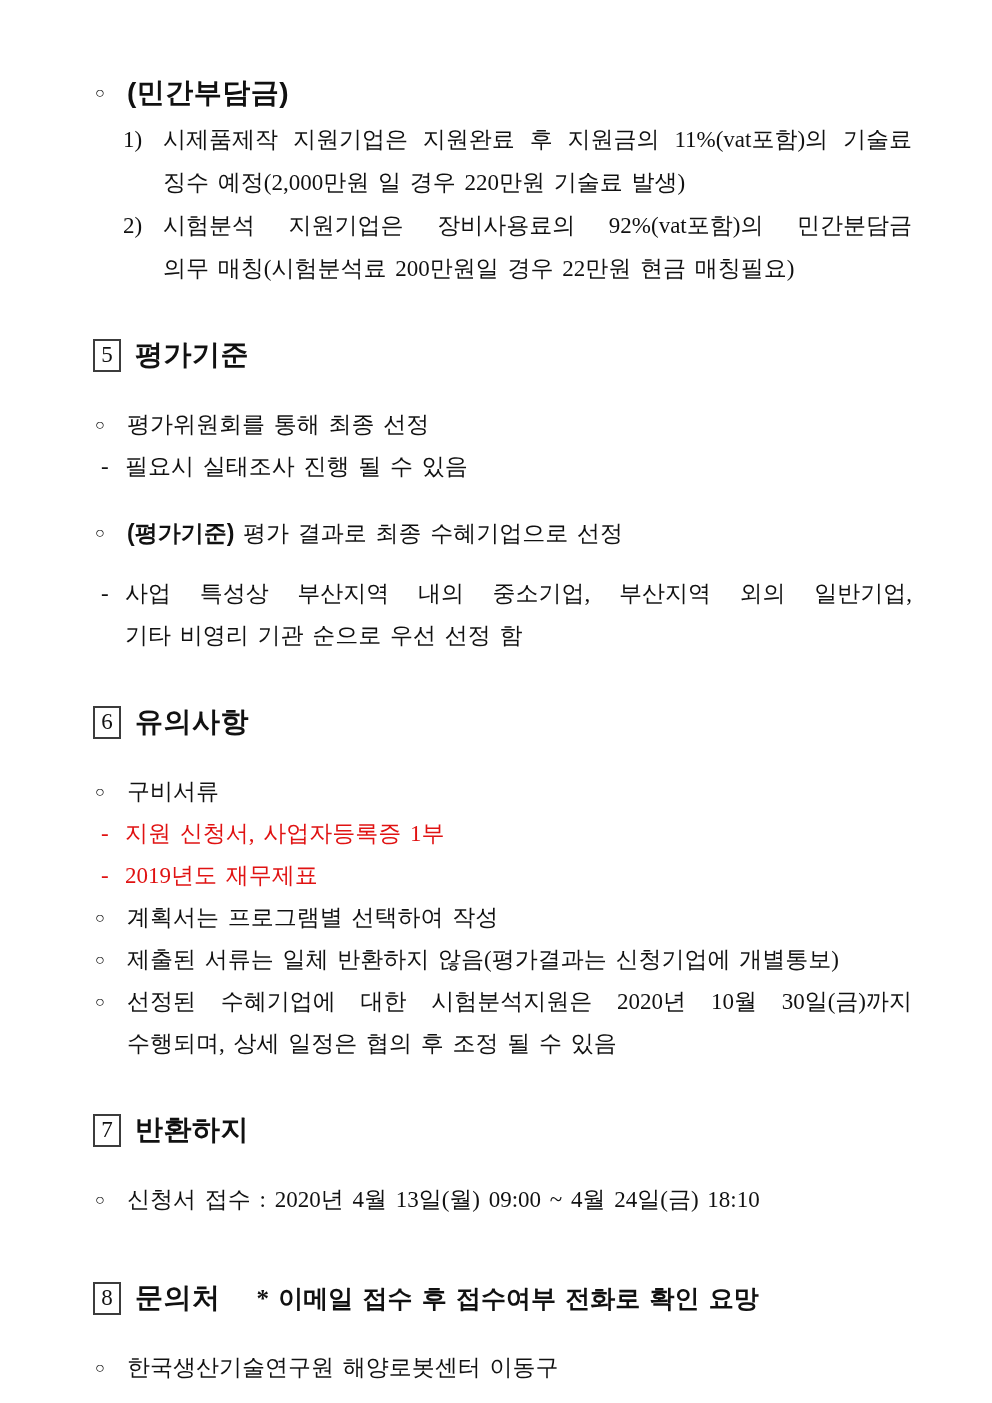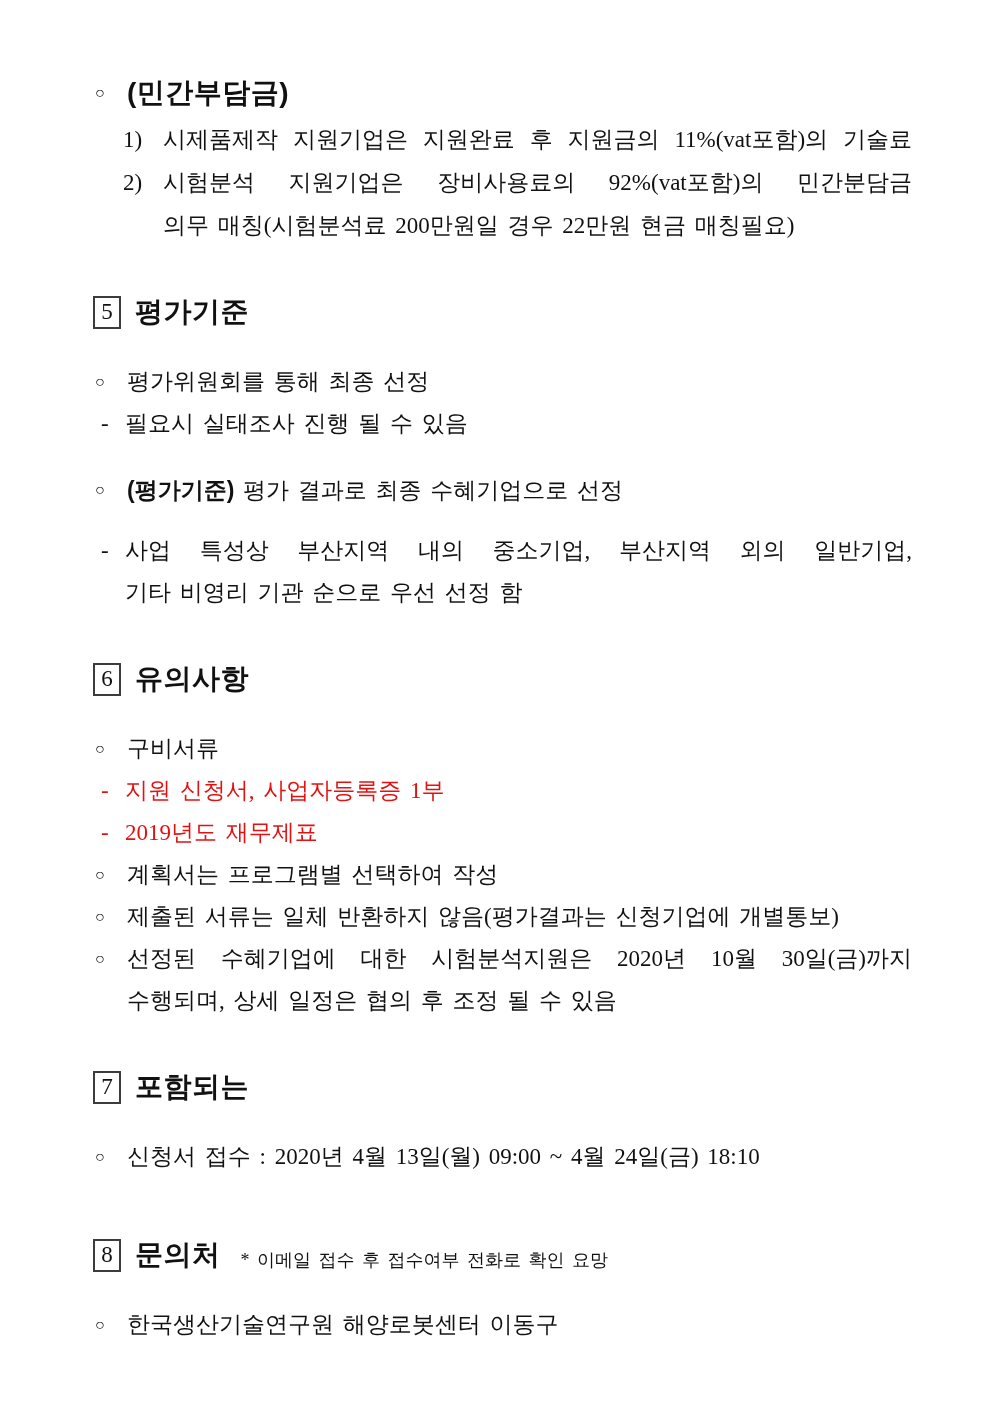--- a/index.html
+++ b/index.html
@@ -56,42 +56,43 @@
     display: inline-flex; align-items: center; justify-content: center;
     font-size: 23px; font-family: "Liberation Serif", serif;
     margin-right: 14px; flex: 0 0 28px;
   }
   .sec-title {
     font-weight: bold;
     font-family: Liberation Serif, serif;
     font-size: 28px; letter-spacing: 0.5px;
   }
   .sec-note {
-    font-size: 18px; font-weight: normal;
+    font-size: 25px; font-weight: bold;
     font-family: "Liberation Serif", "DejaVu Serif", serif;
-    margin-left: 20px; word-spacing: 3px; align-self: flex-end; padding-bottom: 2px;
+    margin-left: 36px; word-spacing: 3px; align-self: flex-end; padding-bottom: 2px;
   }
   .gap-sm { height: 18px; }
   .gap-md { height: 24px; }
   .red { color: #e01212; }
 </style>
 </head>
 <body>
 
 <div class="page">
 
   <div class="row intro-label">
     <span class="m-circ">○</span>
     <span class="b-run">(민간부담금)</span>
   </div>
 
   <div class="row sub">
     <span class="m-num">1)</span>
     <div class="txt">
       <div class="jline">시제품제작 지원기업은 지원완료 후 지원금의 11%(vat포함)의 기술료</div>
+      <div>징수 예정(2,000만원 일 경우 220만원 기술료 발생)</div>
     </div>
   </div>
 
   <div class="row sub">
     <span class="m-num">2)</span>
     <div class="txt">
       <div class="jline">시험분석 지원기업은 장비사용료의 92%(vat포함)의 민간분담금</div>
       <div>의무 매칭(시험분석료 200만원일 경우 22만원 현금 매칭필요)</div>
     </div>
   </div>
@@ -159,21 +160,21 @@
   <div class="row">
     <span class="m-circ">○</span>
     <div class="txt">
       <div class="jline">선정된 수혜기업에 대한 시험분석지원은 2020년 10월 30일(금)까지</div>
       <div>수행되며, 상세 일정은 협의 후 조정 될 수 있음</div>
     </div>
   </div>
 
   <div class="sec-head">
     <span class="sec-num">7</span>
-    <span class="sec-title">포함되는</span>
+    <span class="sec-title">반환하지</span>
   </div>
 
   <div class="row">
     <span class="m-circ">○</span>
     <div class="txt">신청서 접수 : 2020년 4월 13일(월) 09:00 ~ 4월 24일(금) 18:10</div>
   </div>
 
   <div class="sec-head" style="margin-top:58px;">
     <span class="sec-num">8</span>
     <span class="sec-title">문의처</span>

